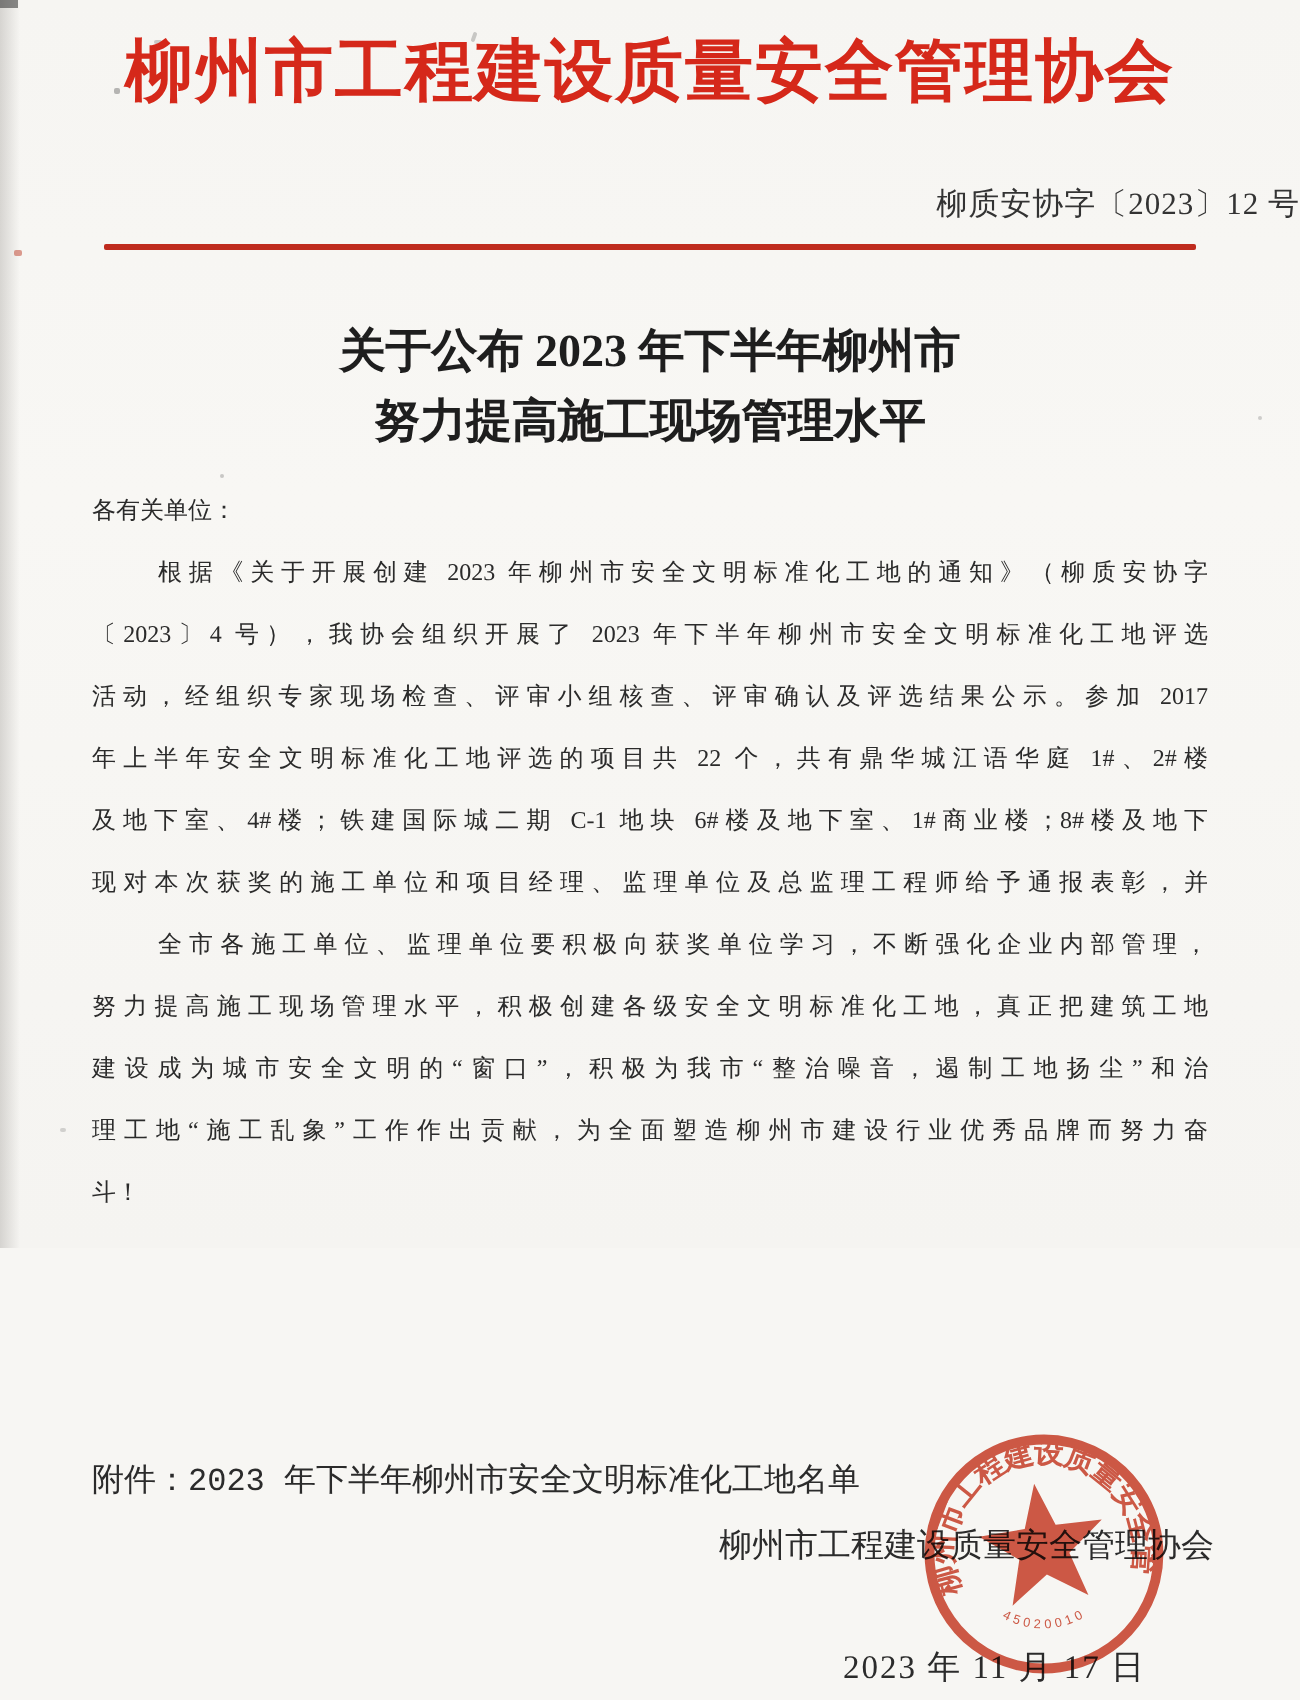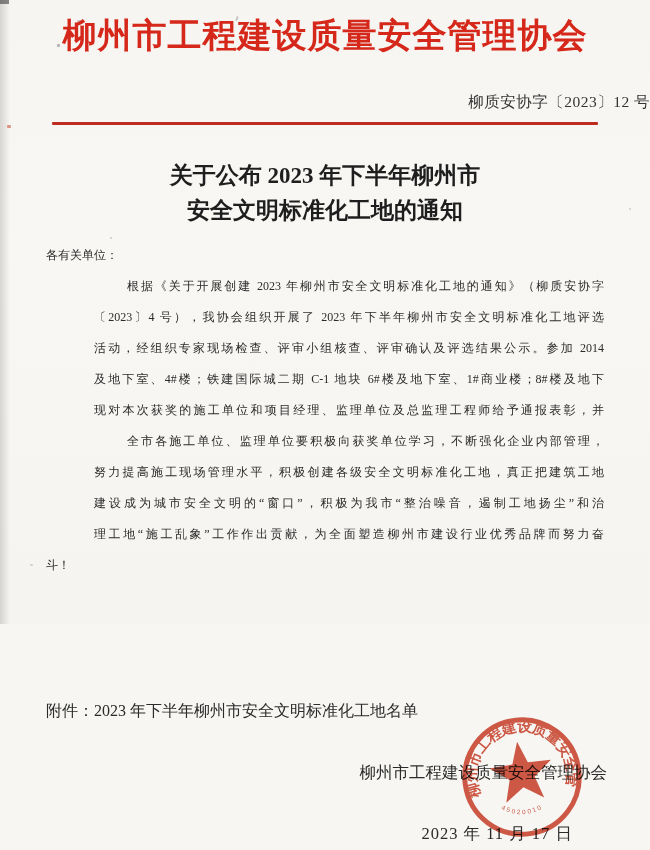--- a/index.html
+++ b/index.html
@@ -29,25 +29,25 @@
     color:#d5281a;white-space:nowrap;}
   .doc-number{position:absolute;top:92px;left:0;width:100%;
     text-align:right;font-size:15.5px;color:#333;letter-spacing:.5px;}
   .red-rule{position:absolute;top:122px;left:52px;width:546px;height:3px;
     background:#bf2b1e;border-radius:1px;}
   .notice-title{position:absolute;top:131px;left:0;width:100%;
     text-align:center;font-size:23px;font-weight:700;color:#1e1e1e;line-height:35px;margin-top:27px;}
 
   .body-block{position:absolute;top:240px;left:46px;width:558px;color:#2b2b2b;}
   .line{font-size:12px;line-height:31px;white-space:nowrap;}
-  .line.full{text-align:justify;text-align-last:justify;margin-left:48px;}
+  .line.full{text-align:justify;text-align-last:justify;}
   .line.indent{padding-left:33px;}
 
-  .attachment-line{position:absolute;top:701px;left:46px;
-    font-size:16px;color:#2b2b2b;white-space:nowrap;}
+  .attachment-line{position:absolute;top:730px;left:46px;
+    font-size:16px;color:#2b2b2b;white-space:nowrap;font-family:Liberation Mono, monospace;}
   .signature-org{position:absolute;top:762px;right:43px;
     font-size:16.5px;color:#2b2b2b;white-space:nowrap;}
   .signature-date{position:absolute;top:823px;right:77px;
     font-size:16.5px;color:#2b2b2b;white-space:nowrap;letter-spacing:1px;margin-left:32px;}
 
   .seal{position:absolute;left:448px;top:703px;width:148px;height:148px;
     transform:rotate(-8deg);opacity:.82;mix-blend-mode:multiply;}
 </style>
 </head>
 <body>
@@ -62,30 +62,31 @@
   <div class="speck s5"></div>
   <div class="speck s6"></div>
   <div class="speck s7"></div>
 
   <div class="org-header">柳州市工程建设质量安全管理协会</div>
   <div class="doc-number">柳质安协字〔2023〕12 号</div>
   <div class="red-rule"></div>
 
   <div class="notice-title">
     <div>关于公布 2023 年下半年柳州市</div>
-    <div>安全文明标准化工地的通知</div>
+    <div>努力提高施工现场管理水平</div>
   </div>
 
   <div class="body-block">
     <div class="line">各有关单位：</div>
     <div>
         <div>
           <div class="line indent full">根据《关于开展创建 2023 年柳州市安全文明标准化工地的通知》（柳质安协字</div>
           <div class="line full">〔2023〕4 号），我协会组织开展了 2023 年下半年柳州市安全文明标准化工地评选</div>
-          <div class="line full">活动，经组织专家现场检查、评审小组核查、评审确认及评选结果公示。参加 2014</div>
+          <div class="line full">活动，经组织专家现场检查、评审小组核查、评审确认及评选结果公示。参加 2017</div>
+          <div class="line full">年上半年安全文明标准化工地评选的项目共 22 个，共有鼎华城江语华庭 1#、2#楼</div>
           <div class="line full">及地下室、4#楼；铁建国际城二期 C-1 地块 6#楼及地下室、1#商业楼；8#楼及地下</div>
           <div class="line full">现对本次获奖的施工单位和项目经理、监理单位及总监理工程师给予通报表彰，并</div>
         </div>
         <div>
           <div class="line indent full">全市各施工单位、监理单位要积极向获奖单位学习，不断强化企业内部管理，</div>
           <div class="line full">努力提高施工现场管理水平，积极创建各级安全文明标准化工地，真正把建筑工地</div>
           <div class="line full">建设成为城市安全文明的“窗口”，积极为我市“整治噪音，遏制工地扬尘”和治</div>
           <div class="line full">理工地“施工乱象”工作作出贡献，为全面塑造柳州市建设行业优秀品牌而努力奋</div>
           <div class="line">斗！</div>
         </div>

